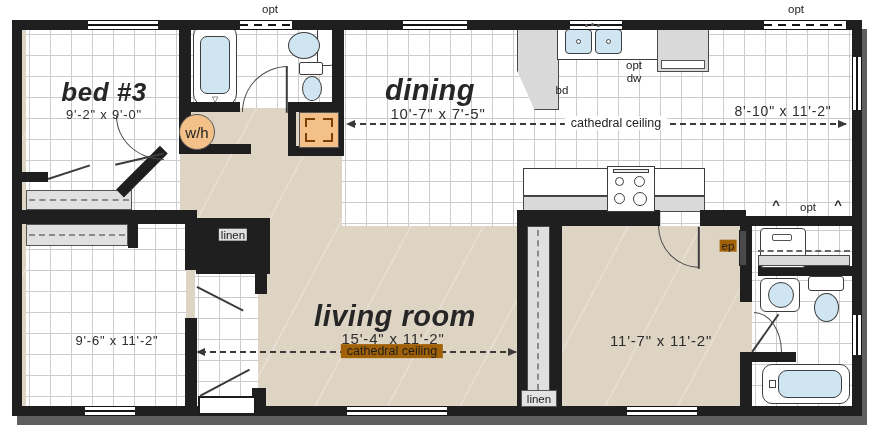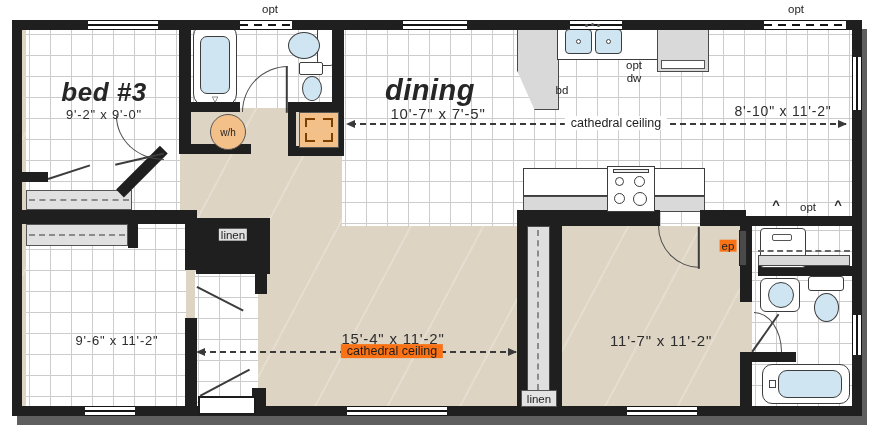--- a/index.html
+++ b/index.html
@@ -44,21 +44,21 @@
   .dline{border-top:2px dashed #3a3a3a;z-index:6;}
   .ah{width:0;height:0;border-top:4px solid transparent;border-bottom:4px solid transparent;z-index:6;}
   .ah.r{border-left:9px solid #3a3a3a;}
   .ah.l{border-right:9px solid #3a3a3a;}
   
   .rname{transform:translate(-50%,-50%);font-style:italic;font-weight:600;color:#262626;
          white-space:nowrap;letter-spacing:.5px;z-index:7;}
   .rdims{transform:translate(-50%,-50%);font-size:14px;color:#2d2d2d;white-space:nowrap;letter-spacing:.8px;z-index:7;}
   .small{transform:translate(-50%,-50%);font-size:11.5px;color:#1e1e1e;white-space:nowrap;z-index:7;line-height:1.1;text-align:center;}
   .chip{background:#fff;padding:0 6px;}
-  .chipc{background:#f97316;padding:0 6px;}
+  .chipc{background:#a16207;padding:0 6px;}
   .lchip{background:#e3e3e3;border:1.2px solid #555;z-index:7;display:flex;align-items:center;justify-content:center;
          font-size:11.5px;color:#1e1e1e;}
   .cbr{width:10px;height:9px;border:2.2px solid #7c3f00;z-index:5;}
   .cbr.tl{border-right:none;border-bottom:none}.cbr.tr{border-left:none;border-bottom:none}
   .cbr.bl{border-right:none;border-top:none}.cbr.br{border-left:none;border-top:none}
   .dot{background:#555;border-radius:50%;z-index:3;}
   .caret{font-size:13px;font-weight:700;color:#2a2a2a;z-index:7;transform:translate(-50%,-50%);}
 </style>
 </head>
 <body>
@@ -154,21 +154,21 @@
     <div class="a circ" style="left:621px;top:172px;width:14px;height:14px;border:1.3px solid #3d3d3d;z-index:4;"></div>
 
     <div class="a wht fx" style="left:181px;top:4px;width:44px;height:82px;border-radius:12px;z-index:2;"></div>
     <div class="a blue" style="left:188px;top:16px;width:30px;height:58px;border-radius:7px;z-index:3;"></div>
     <div class="a small" style="left:203px;top:80px;font-size:8px;z-index:4;">▽</div>
     <div class="a blue circ fx" style="left:276px;top:12px;width:32px;height:27px;border-radius:50%;z-index:3;"></div>
     <div class="a wht" style="left:305px;top:6px;width:18px;height:40px;border-radius:5px;z-index:2;"></div>
     <div class="a wht fx" style="left:287px;top:42px;width:24px;height:13px;border-radius:2px;z-index:3;"></div>
     <div class="a blue fx" style="left:290px;top:56px;width:20px;height:25px;border-radius:50%;z-index:3;"></div>
 
-    <div class="a orange circ" style="left:198px;top:94px;width:36px;height:36px;display:flex;align-items:center;justify-content:center;font-size:10px;">
+    <div class="a orange circ" style="left:167px;top:94px;width:36px;height:36px;display:flex;align-items:center;justify-content:center;font-size:15px;">
       <span>w/h</span>
     </div>
     <div class="a orange" style="left:287px;top:92px;width:40px;height:36px;"></div>
     <span class="a cbr tl" style="left:293px;top:98px;"></span>
     <span class="a cbr tr" style="left:311px;top:98px;"></span>
     <span class="a cbr bl" style="left:293px;top:113px;"></span>
     <span class="a cbr br" style="left:311px;top:113px;"></span>
 
     <div class="a wht fx" style="left:748px;top:208px;width:46px;height:40px;border-radius:4px;z-index:3;"></div>
     <div class="a" style="left:760px;top:214px;width:20px;height:7px;border:1.2px solid #555;border-radius:2px;z-index:4;"></div>
@@ -218,20 +218,21 @@
     <div class="a rname" style="left:92px;top:72px;font-size:26px;">bed #3</div>
     <div class="a rdims" style="left:92px;top:94px;font-size:13px;">9'-2" x 9'-0"</div>
 
     <div class="a rname" style="left:418px;top:70px;font-size:29px;">dining</div>
     <div class="a rdims" style="left:426px;top:93px;font-size:15px;">10'-7" x 7'-5"</div>
 
     <div class="a rdims" style="left:771px;top:91px;font-size:14px;">8'-10" x 11'-2"</div>
 
     <div class="a rdims" style="left:105px;top:320px;font-size:13px;">9'-6" x 11'-2"</div>
 
+    <div class="a rname" style="left:383px;top:296px;font-size:29px;">living room</div>
     <div class="a rdims" style="left:381px;top:318px;font-size:15px;">15'-4" x 11'-2"</div>
     <div class="a small" style="left:380px;top:332px;font-size:12.5px;"><span class="chipc">cathedral ceiling</span></div>
 
     <div class="a rdims" style="left:649px;top:320px;font-size:15px;">11'-7" x 11'-2"</div>
 
     <div class="a small" style="left:622px;top:52px;">
       <span>opt</span><br>
       <span>dw</span>
     </div>
     <div class="a small" style="left:550px;top:70px;"><span>bd</span></div>

